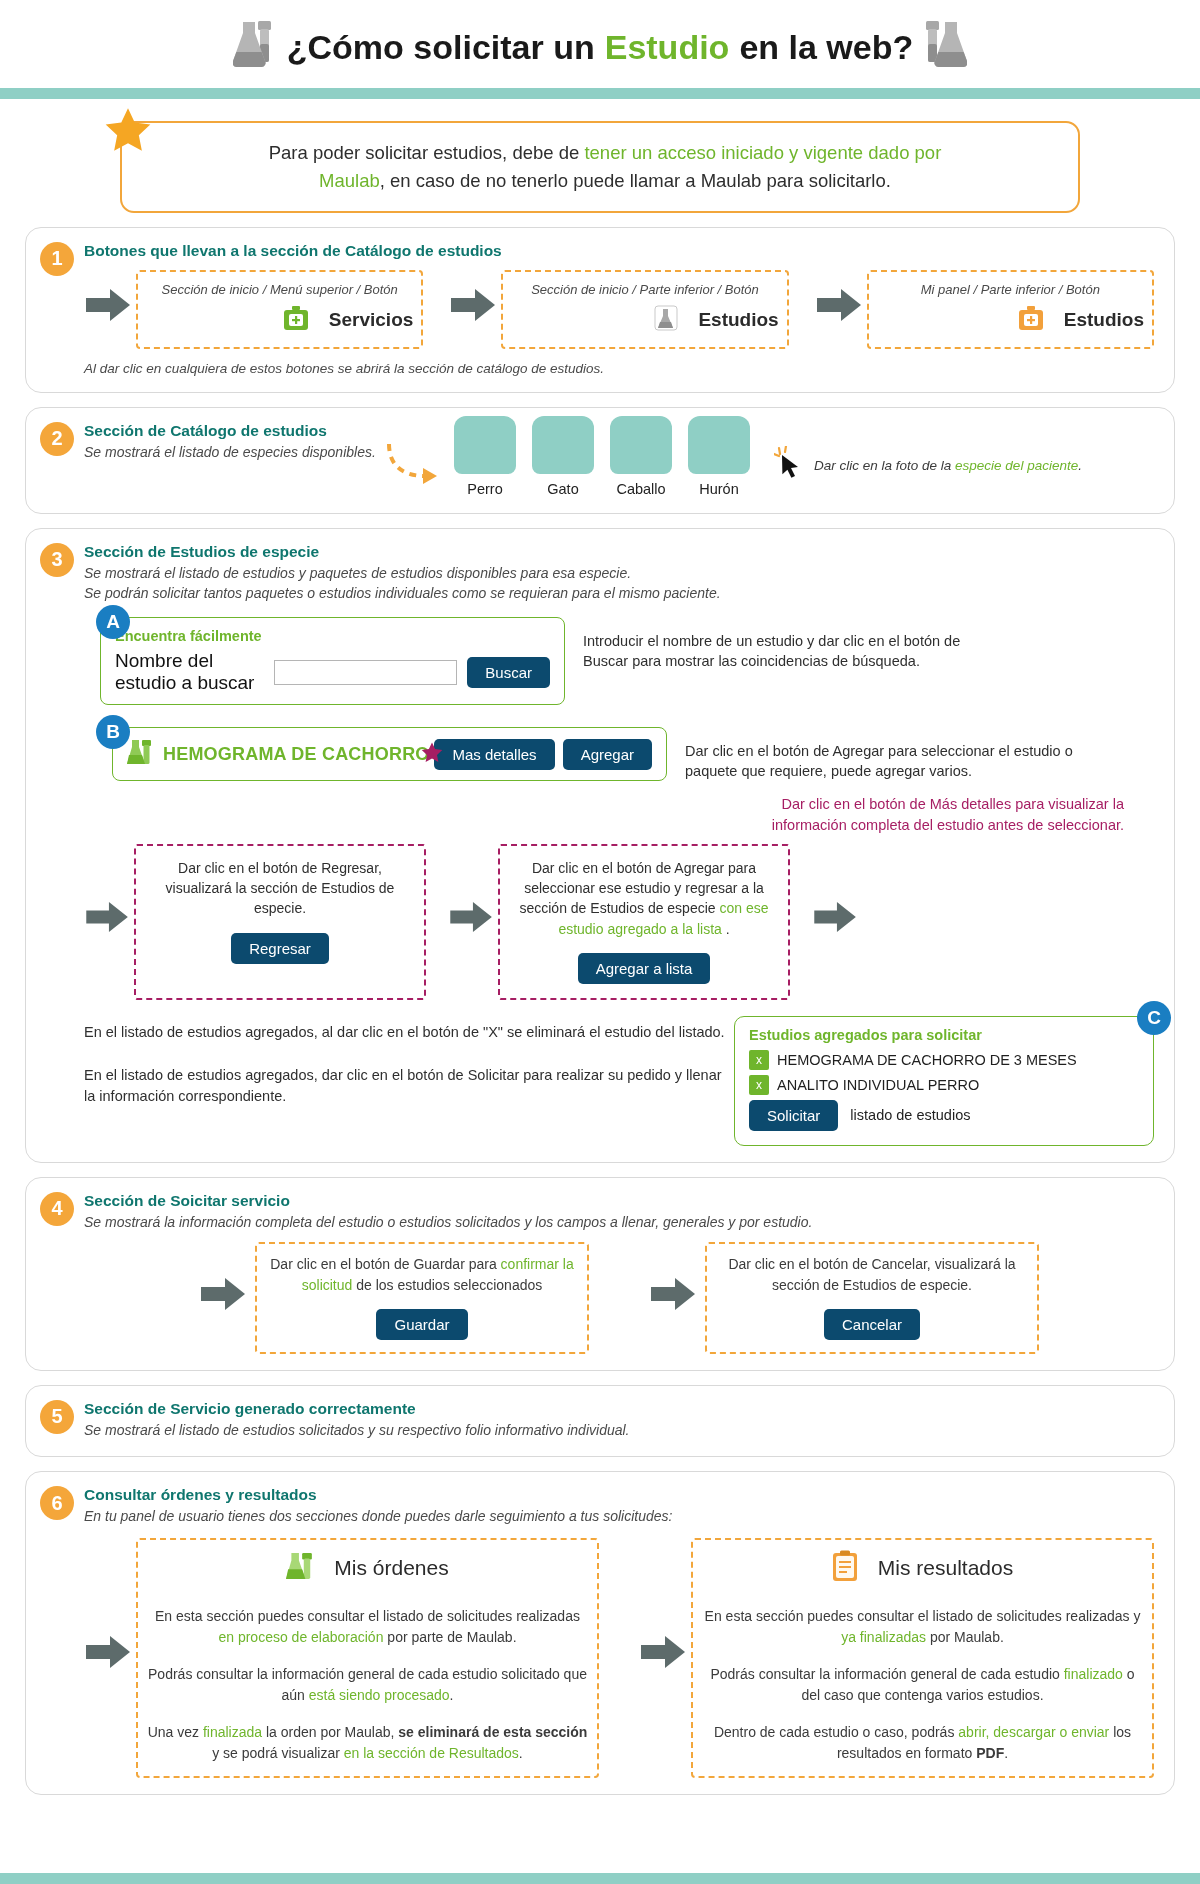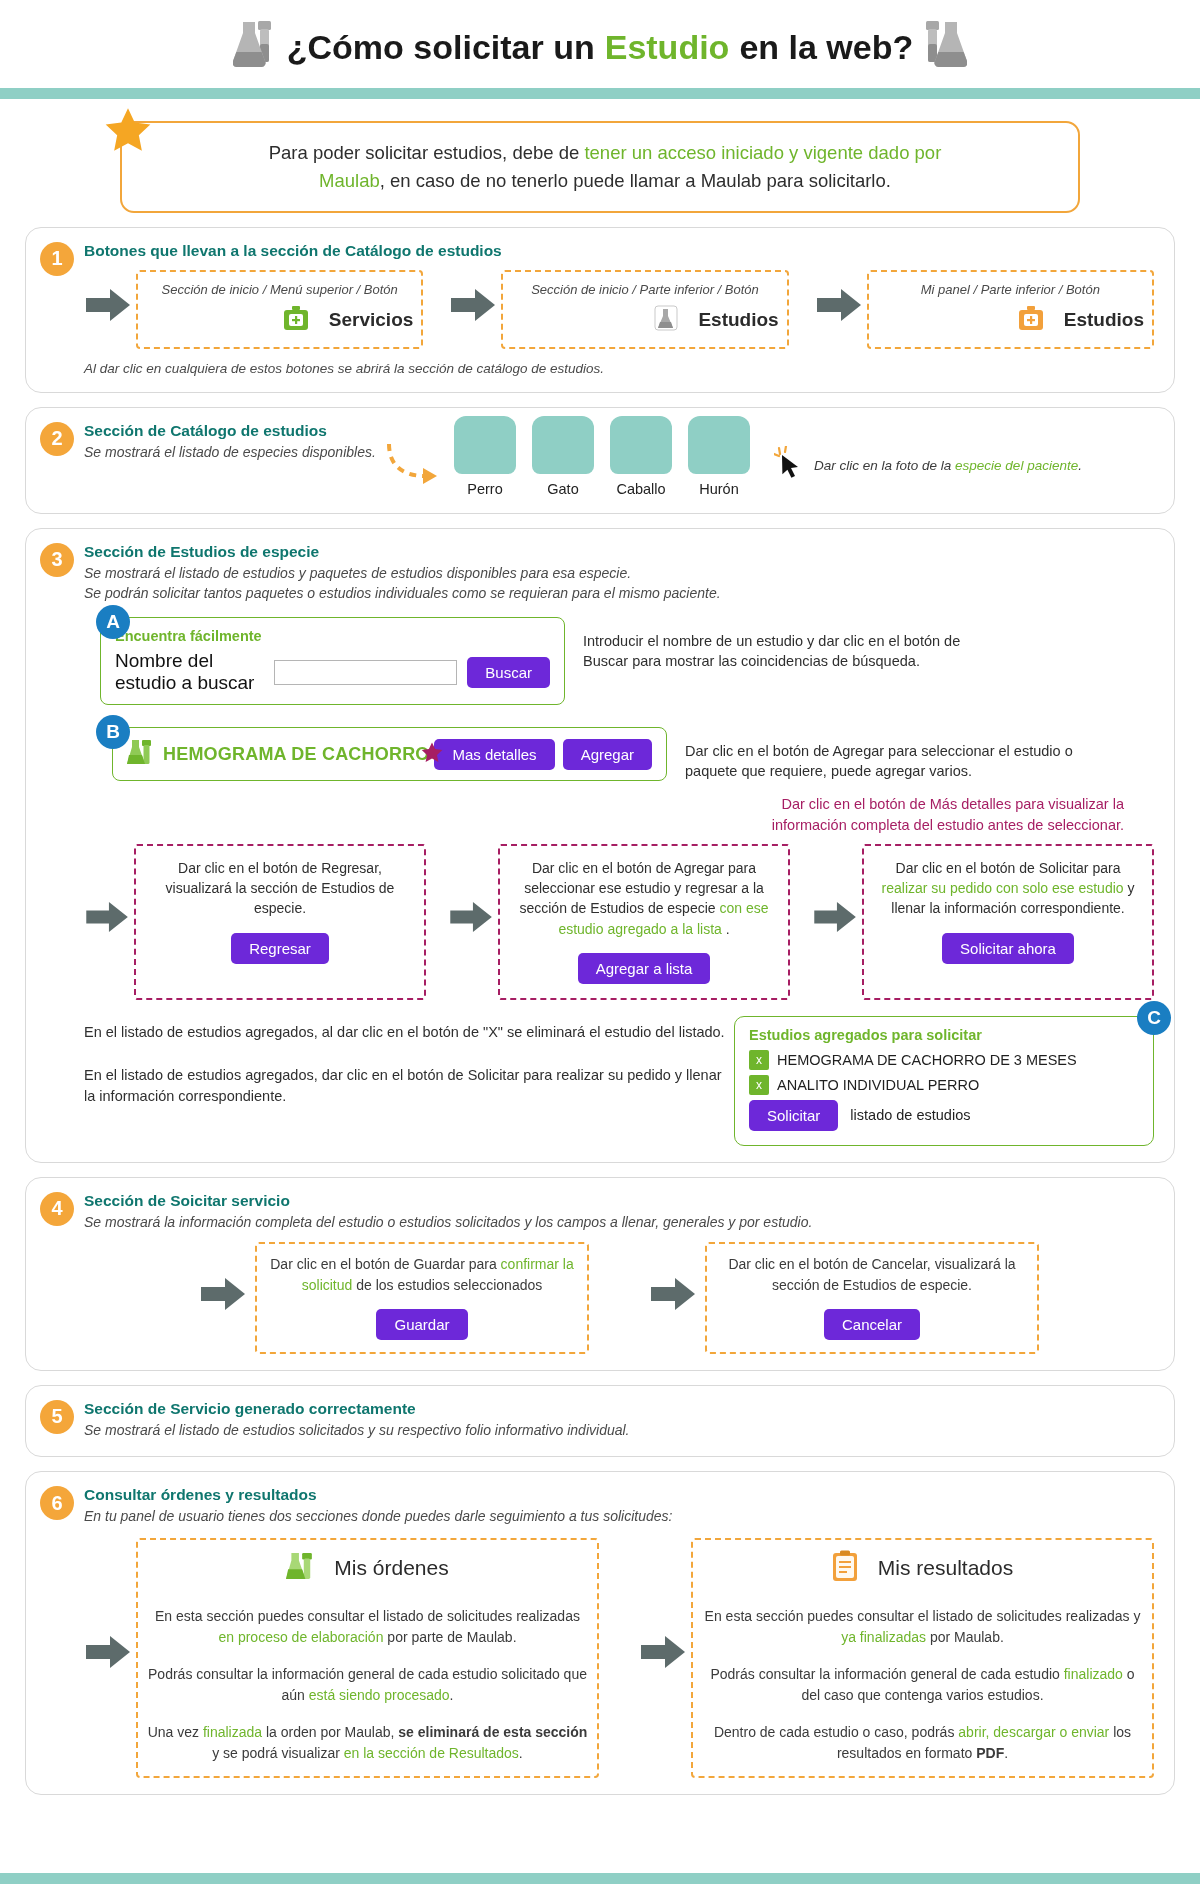--- a/index.html
+++ b/index.html
@@ -84,21 +84,21 @@
   }
   .row-AB { display:flex; align-items:flex-start; gap:18px; }
   .search-card { width:465px; margin-left:16px; }
   .find-title { color:#6fb52c; font-size:14.5px; font-weight:600; margin-bottom:6px; }
   .find-row { display:flex; align-items:center; gap:10px; }
   .find-row .fl { font-size:19px; color:#111; }
   .txtinput {
     flex:1; height:25px; border:1px solid #b5b5b5; background:#fff;
   }
   .gbtn {
-    background:#6d28d9; color:#fff; border:none; border-radius:5px;
+    background:#0c4a6e; color:#fff; border:none; border-radius:5px;
     font-size:15px; padding:7px 18px; font-family:inherit; cursor:pointer;
   }
   .side-note { font-size:14.5px; line-height:1.4; color:#2f2f2f; padding-top:14px; width:390px; }
   .study-card { width:555px; margin-left:28px; display:flex; align-items:center; }
   .study-name { color:#6fb52c; font-size:18px; font-weight:600; letter-spacing:.2px; flex:1; }
   .study-btns { display:flex; align-items:center; gap:8px; position:relative; }
   .star-pink { color:#a61e63; font-size:22px; position:absolute; left:-14px; top:2px; }
   .note-pink {
     color:#a61e63; font-size:14.5px; text-align:right; line-height:1.45;
     margin:12px 30px 0 auto; width:540px;
@@ -387,24 +387,20 @@
         <p><span>Dar clic en el botón de Agregar para seleccionar ese estudio y regresar a la sección de Estudios de especie </span><span class="g">con ese estudio agregado a la lista</span><span> .</span></p>
         <button class="gbtn">Agregar a lista</button>
       </div>
     </div>
     <div class="tb-cell">
       <span class="arrow-gray">
         <svg width="44" height="34" viewBox="0 0 46 36">
             <path fill="#5d6b6b" d="M0 11h24V2l20 16-20 16v-9H0z"></path>
           </svg>
       </span>
-      <div class="dashed-pink">
-        <p><span>Dar clic en el botón de Solicitar para </span><span class="g">realizar su pedido con solo ese estudio</span><span> y  llenar la información correspondiente.</span></p>
-        <button class="gbtn">Solicitar ahora</button>
-      </div>
     </div>
   </div>
 
   <div class="c-block">
     <div class="c-left">
       <p>En el listado de estudios agregados, al dar clic en el botón de "X" se eliminará el estudio del listado.</p>
       <p>En el listado de estudios agregados, dar clic en el botón de Solicitar para realizar su pedido y  llenar la información correspondiente.</p>
     </div>
     <div class="c-card">
       <div class="circle-c">C</div>

